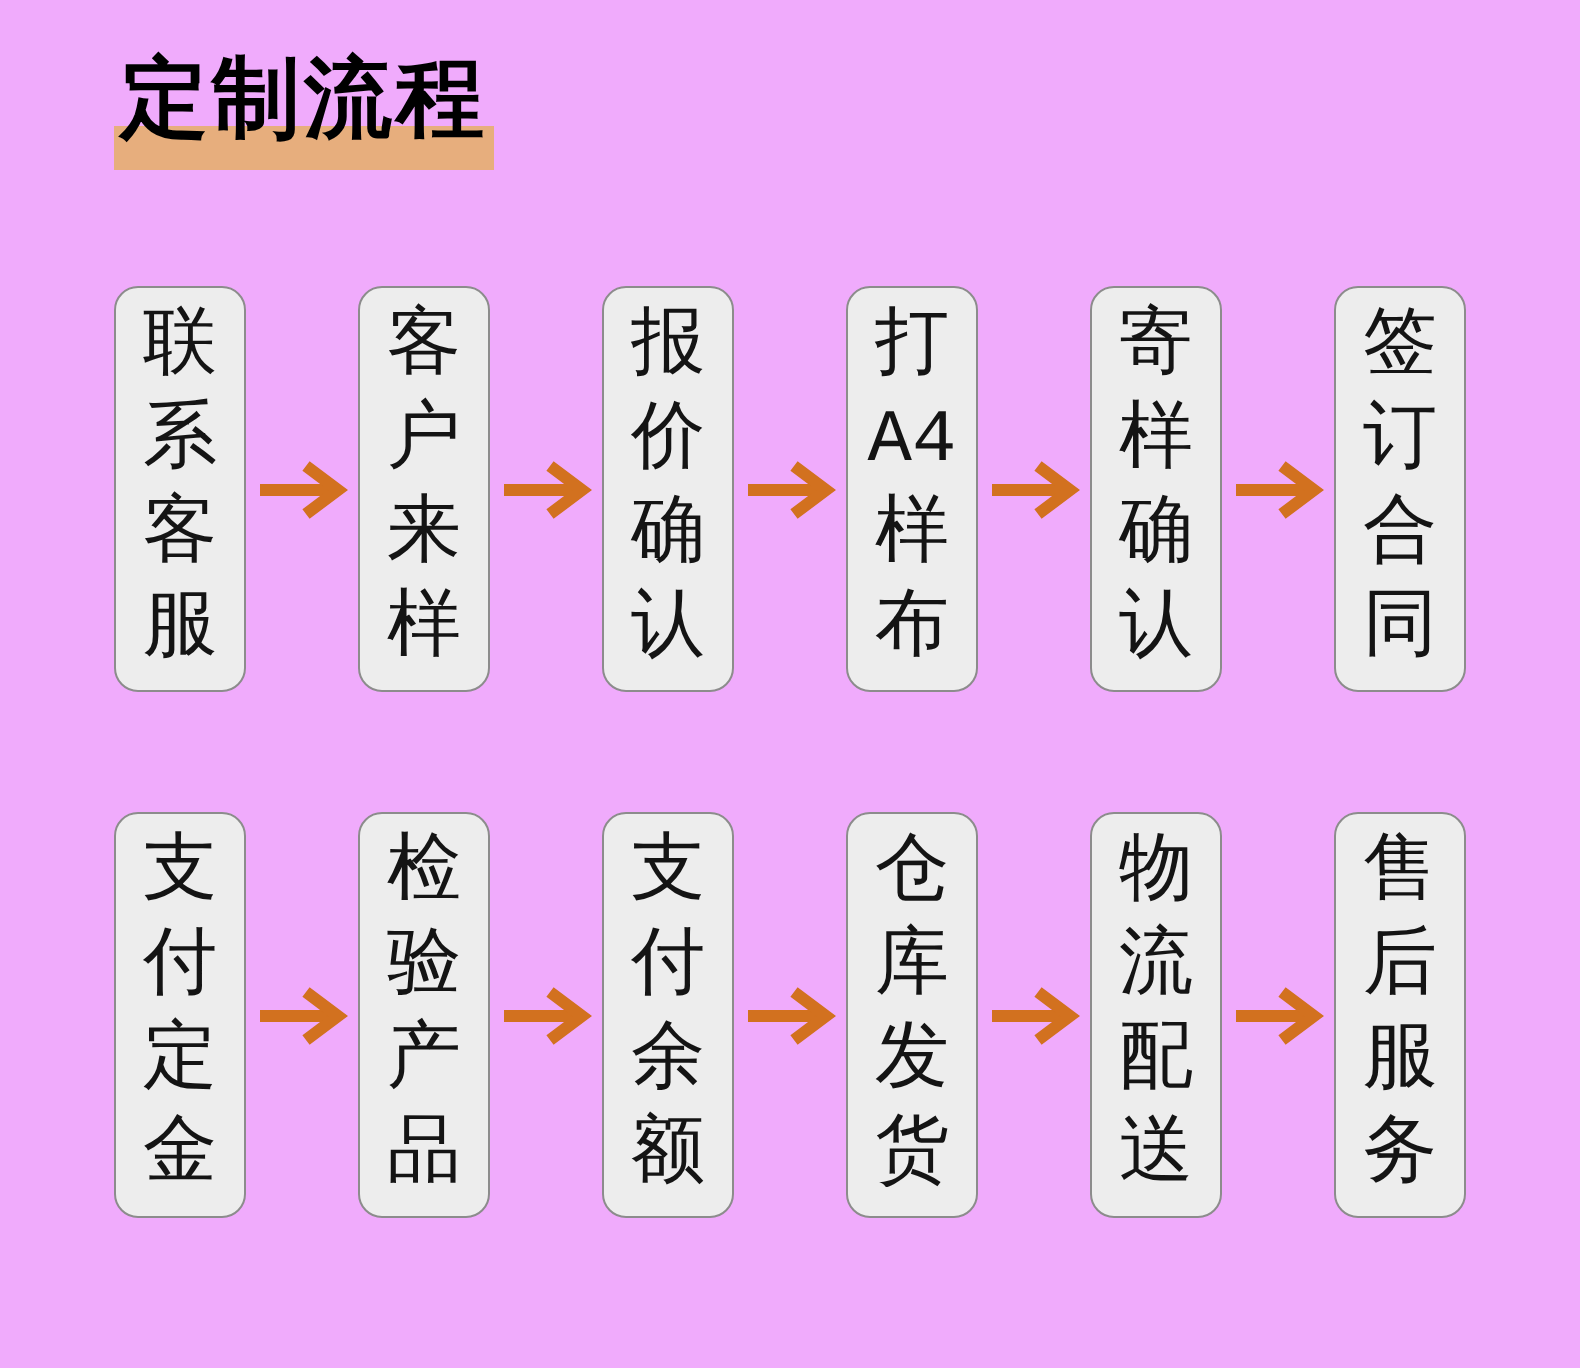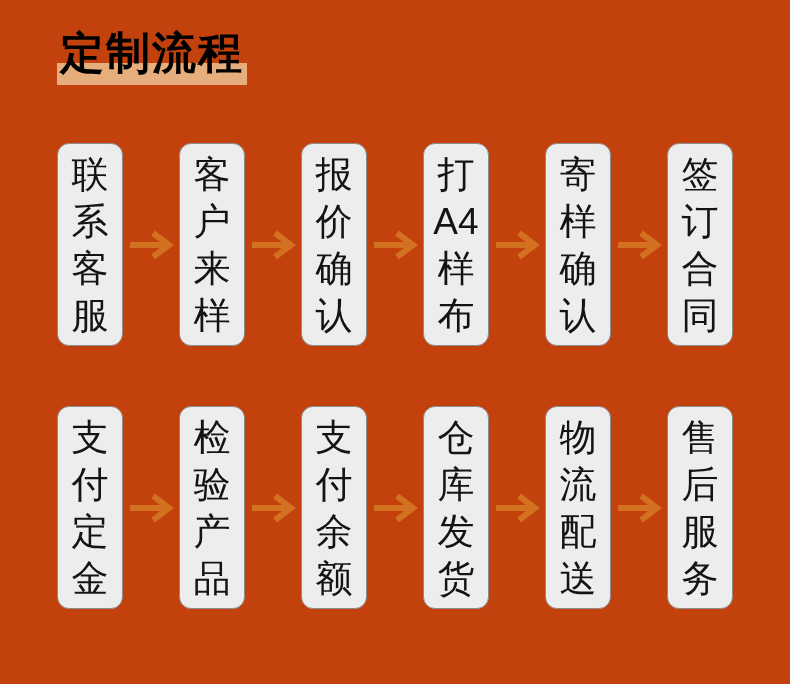--- a/index.html
+++ b/index.html
@@ -8,21 +8,22 @@
     width: 790px;
     height: 684px;
     position: relative;
     font-family: "Liberation Sans", sans-serif;
     color: #141414;
     overflow: hidden;
   }
   .canvas {
     position: absolute;
     inset: 0;
-    background: #c2410c;
+    background: #f0abfc;
+    font-family: Liberation Mono, monospace;
   }
   
   .title-wrap {
     position: absolute;
     left: 57px;
     top: 24px;
     display: inline-block;
   }
   .title-text {
     position: relative;

